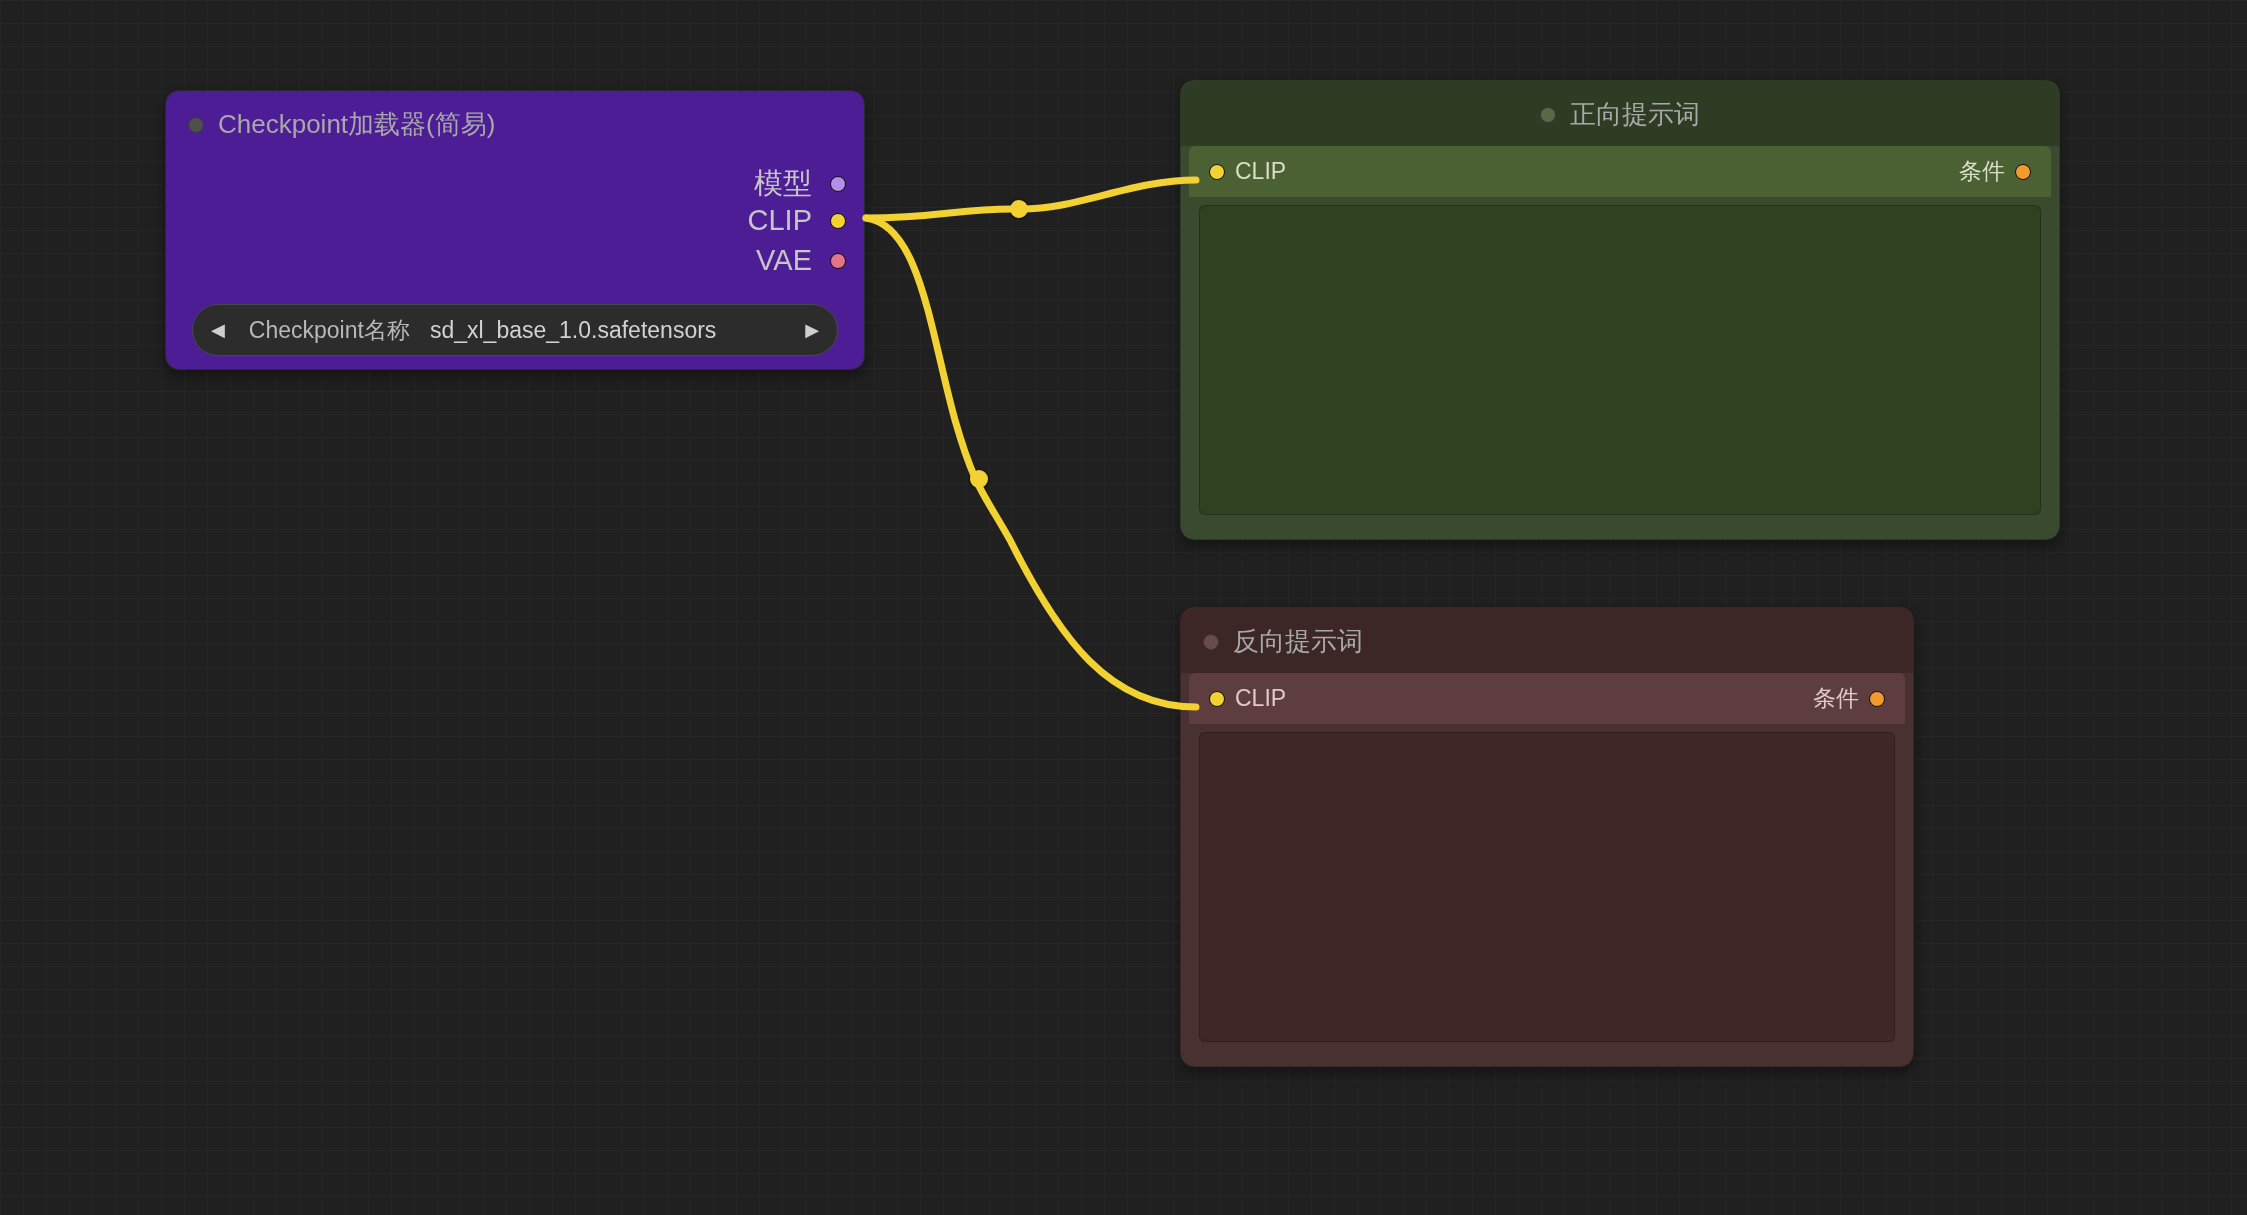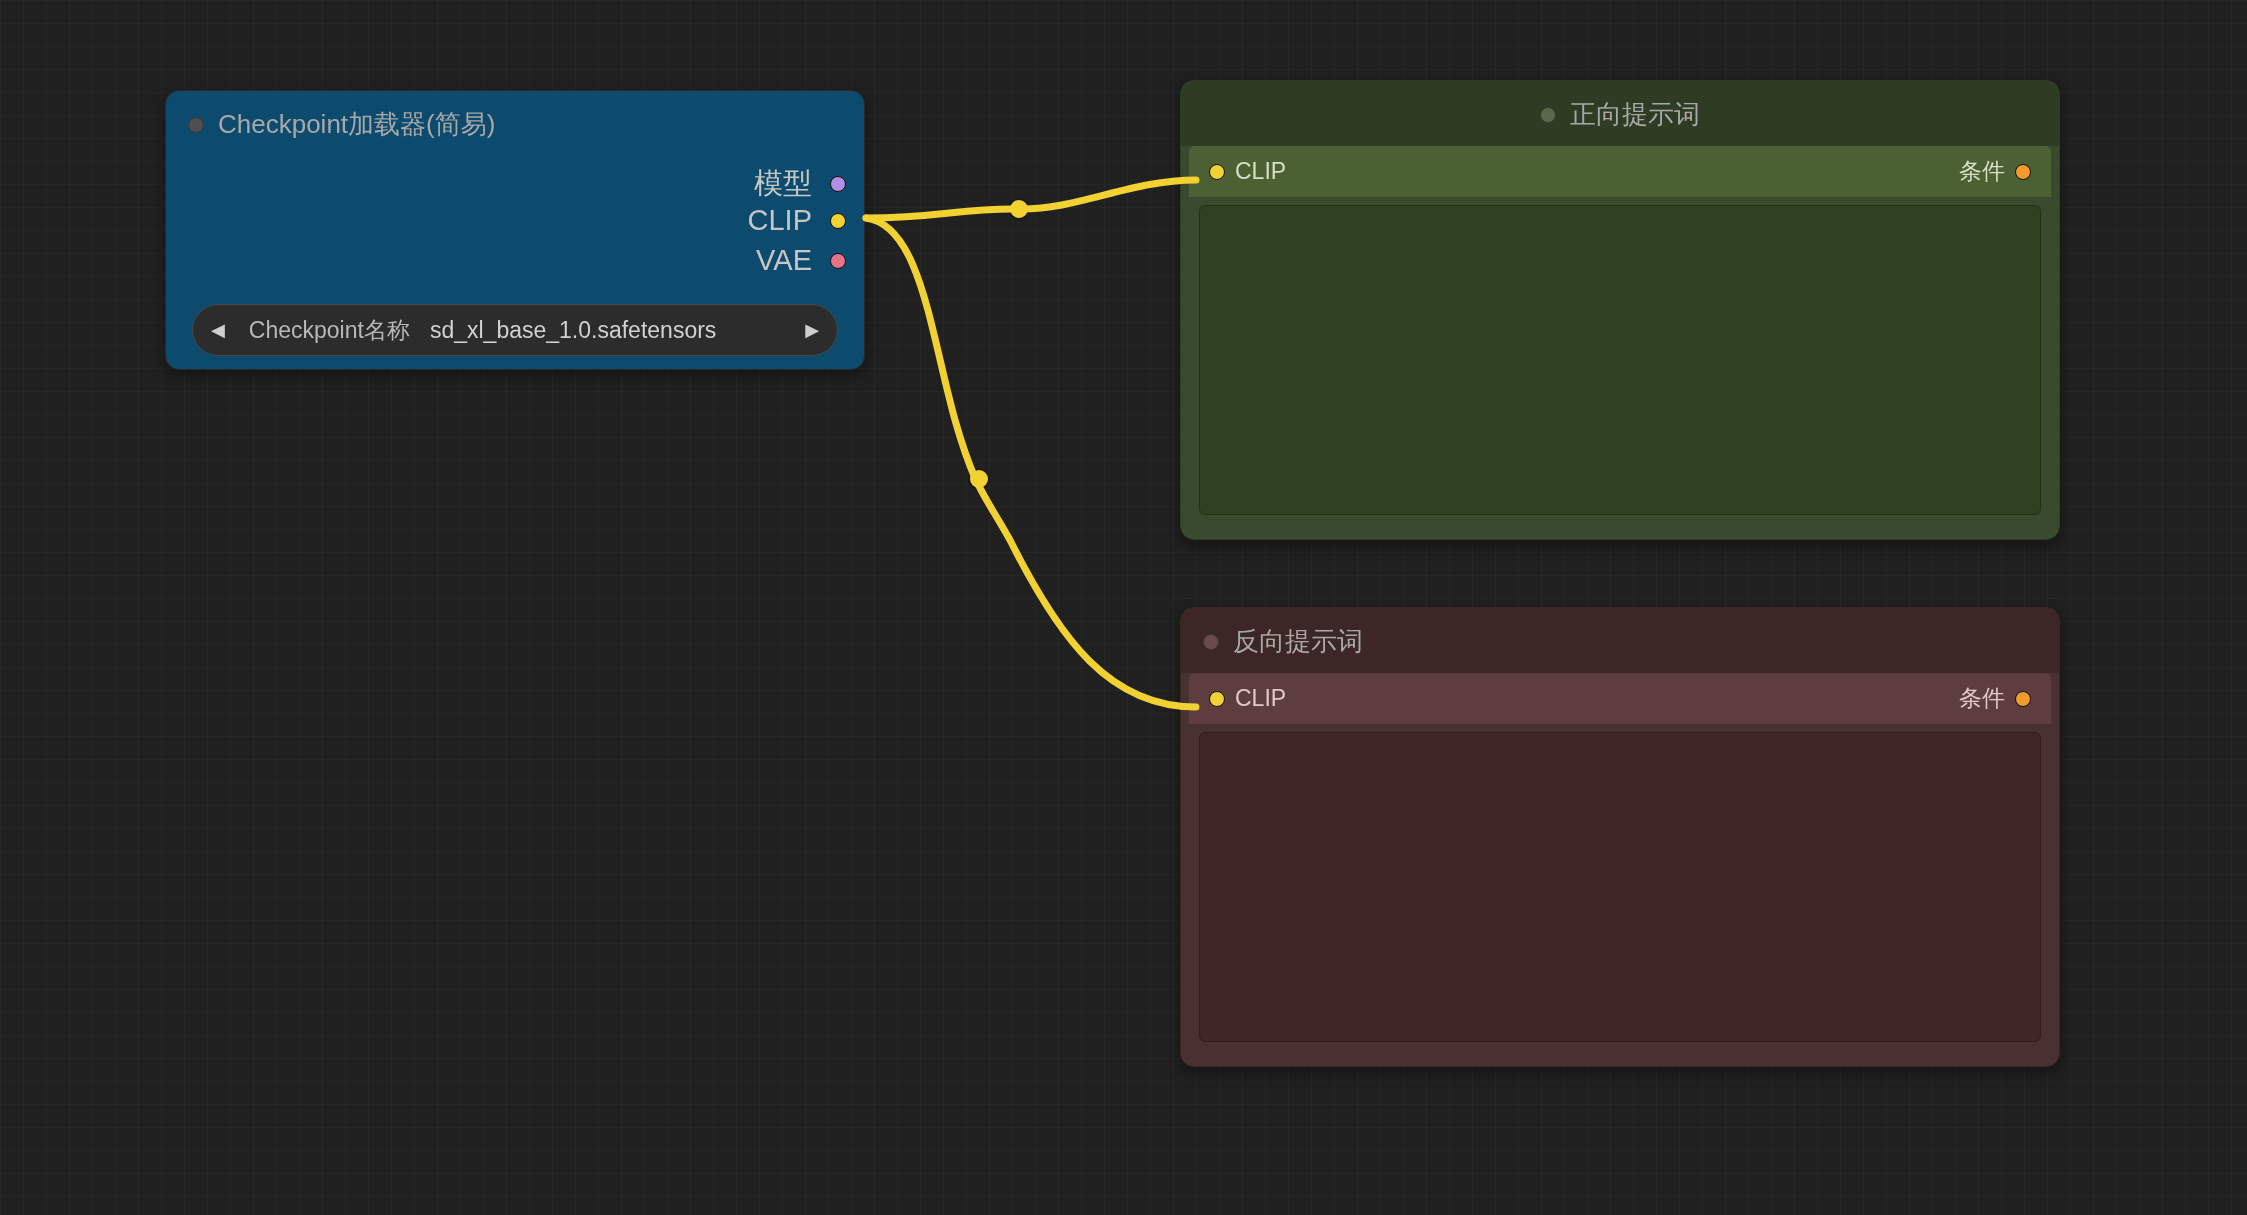--- a/index.html
+++ b/index.html
@@ -25,21 +25,21 @@
   svg.wires {
     position: absolute; inset: 0;
     width: 100%; height: 100%;
     pointer-events: none;
     z-index: 2;
   }
 
   .node {
     position: absolute;
     border-radius: 14px;
-    background: #0c4a6e;
+    background: #4c1d95;
     box-shadow: 0 6px 14px rgba(0,0,0,0.4);
     border: 1px solid #2a2a2a;
     z-index: 3;
   }
   .node-header {
     display: flex;
     align-items: center;
     gap: 14px;
     padding: 16px 22px 14px 22px;
     font-size: 26px;
@@ -94,21 +94,21 @@
   .ckpt-select .value { margin-left: 20px; color: #d2d2d2; flex:1; }
   .ckpt-select .arrow-right { margin-left: auto; }
 
   
   #node-pos { left: 1180px; top: 80px;  width: 880px; height: 460px;
               background: linear-gradient(#3b4a2e, #3a4a2e);
               border: 1px solid #2e3a24; }
   #node-pos .node-header { background: rgba(40,52,30,0.65); border-radius: 14px 14px 0 0; justify-content: center; }
   #node-pos .collapse-dot { background: #5a6a48; }
 
-  #node-neg { left: 1180px; top: 607px; width: 880px; height: 460px;
+  #node-neg { left: 1180px; top: 607px; width: 734px; height: 460px;
               background: linear-gradient(#4a3131, #4a3131);
               border: 1px solid #3a2626; }
   #node-neg .node-header { background: rgba(52,32,32,0.6); border-radius: 14px 14px 0 0; }
   #node-neg .collapse-dot { background: #6a4a4a; }
 
   .io-row {
     display:flex; align-items:center; justify-content:space-between;
     padding: 10px 20px 10px 20px;
     font-size: 23px;
   }

